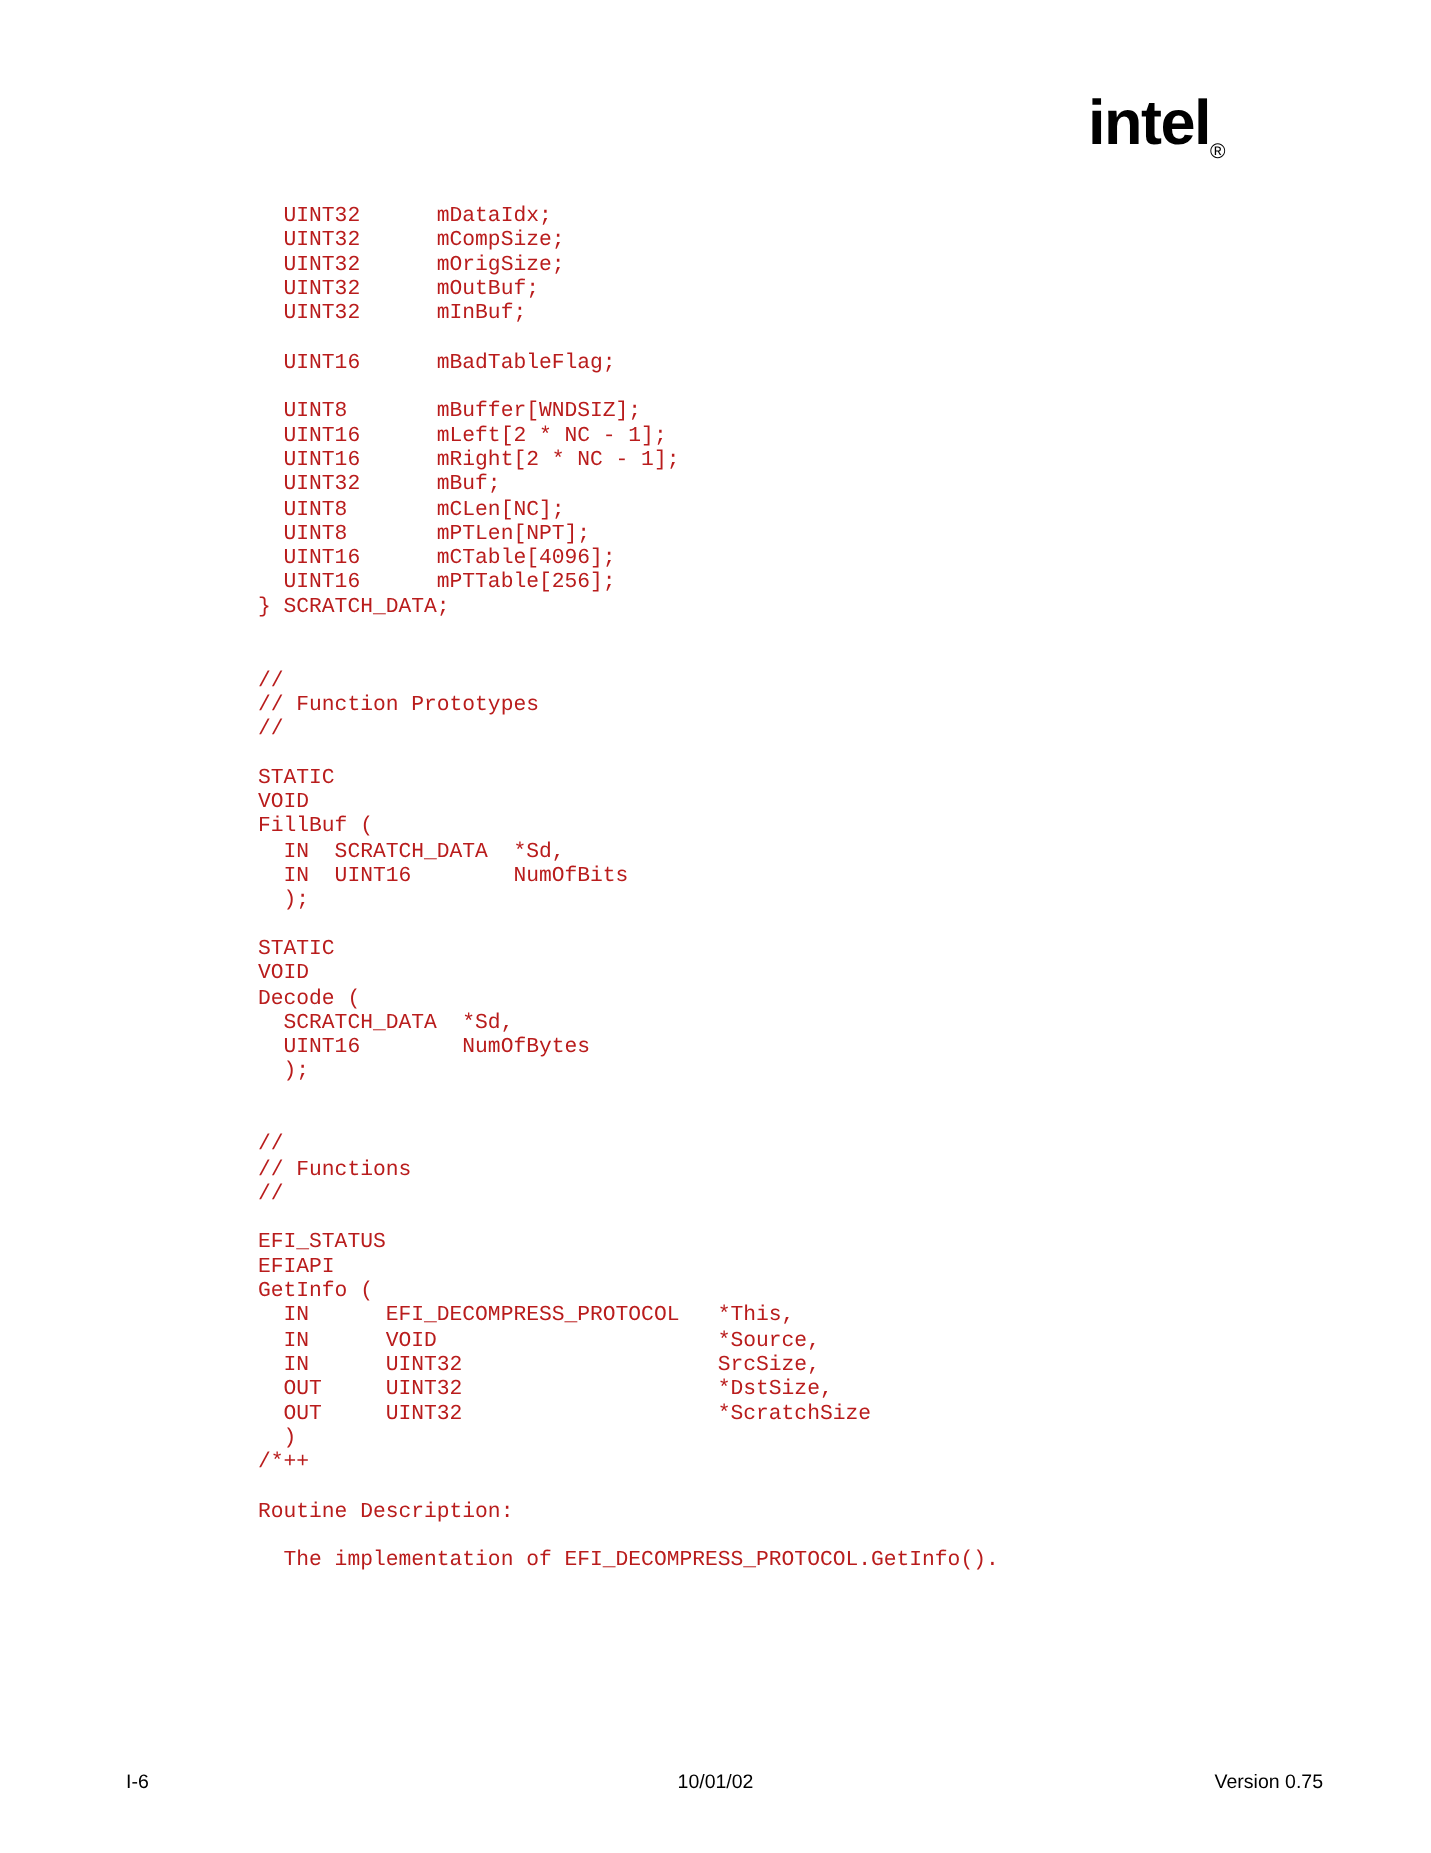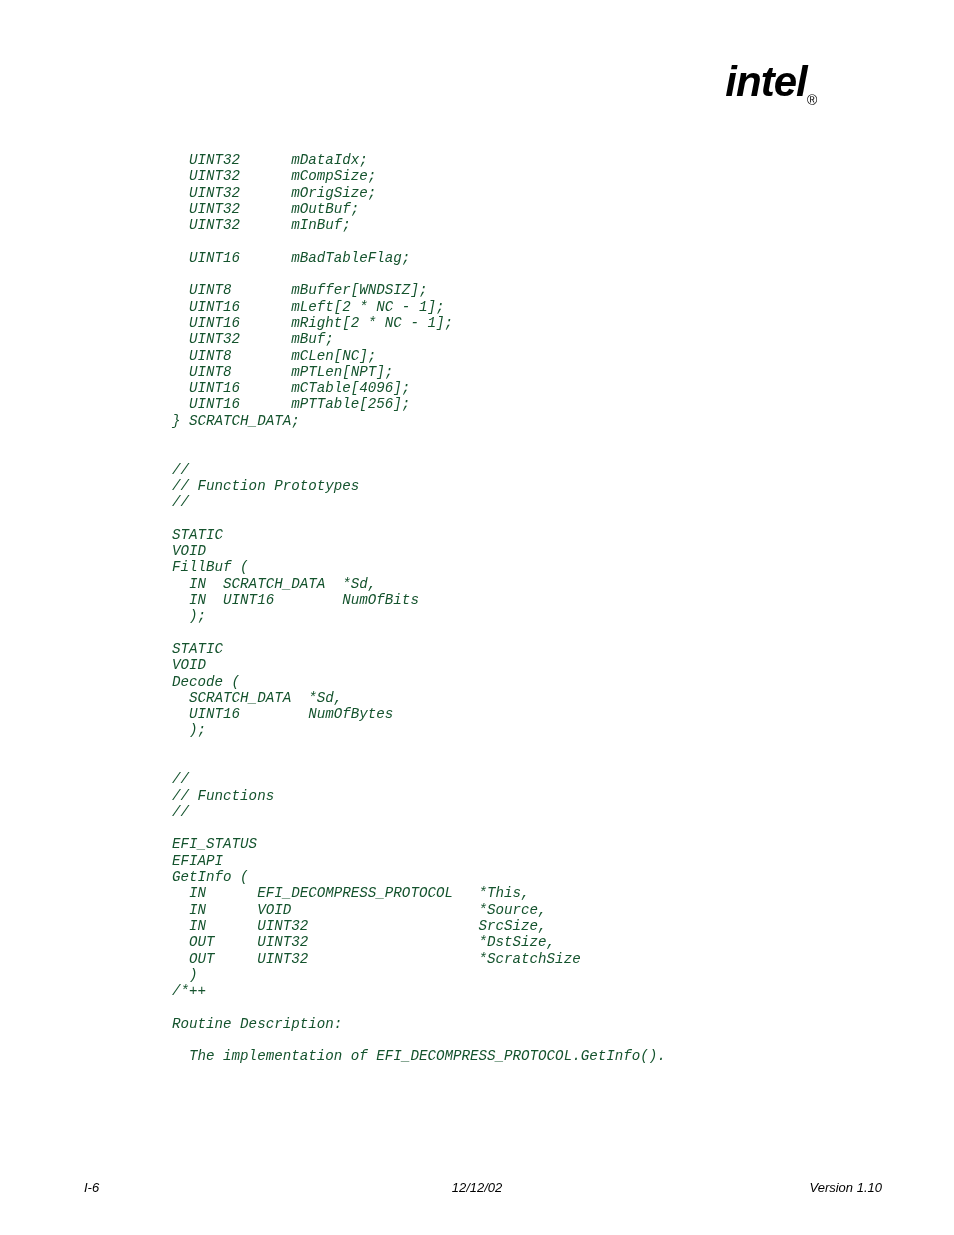--- a/index.html
+++ b/index.html
@@ -8,21 +8,20 @@
     background: #ffffff;
     width: 954px;
     height: 1235px;
     font-family: "Times New Roman", Times, serif;
   }
   .page {
     position: relative;
     width: 888px;
     height: 1235px;
     box-sizing: border-box;
-    font-style: italic;
   }
   .logo {
     position: absolute;
     top: 58px;
     right: 72px;
     font-family: Arial, Helvetica, sans-serif;
     font-weight: 700;
     font-size: 42px;
     color: #000;
     letter-spacing: -1px;
@@ -31,26 +30,26 @@
     position: relative;
   }
   .logo .sub {
     font-size: 14px;
     vertical-align: sub;
     font-weight: 400;
   }
   .code-area {
     position: absolute;
     left: 172px;
-    top: 152px;
+    top: 136px;
     width: 710px;
     font-family: "Courier New", Courier, monospace;
     font-size: 14.2px;
     line-height: 16.3px;
-    color: #14532d;
+    color: #b91c1c;
     white-space: pre;
   }
   .footer {
     position: absolute;
     bottom: 55px;
     left: 0;
     width: 954px;
     font-family: Arial, Helvetica, sans-serif;
     font-size: 13px;
     color: #000;
@@ -120,17 +119,17 @@
   OUT     UINT32                    *ScratchSize
   )
 /*++
 
 Routine Description:
 
   The implementation of EFI_DECOMPRESS_PROTOCOL.GetInfo().</div>
 
   <div class="footer">
     <span class="left">I-6</span>
-    <span class="mid">12/12/02</span>
-    <span class="right">Version 1.10</span>
+    <span class="mid">10/01/02</span>
+    <span class="right">Version 0.75</span>
   </div>
 
 </div>
 
 </body></html>

